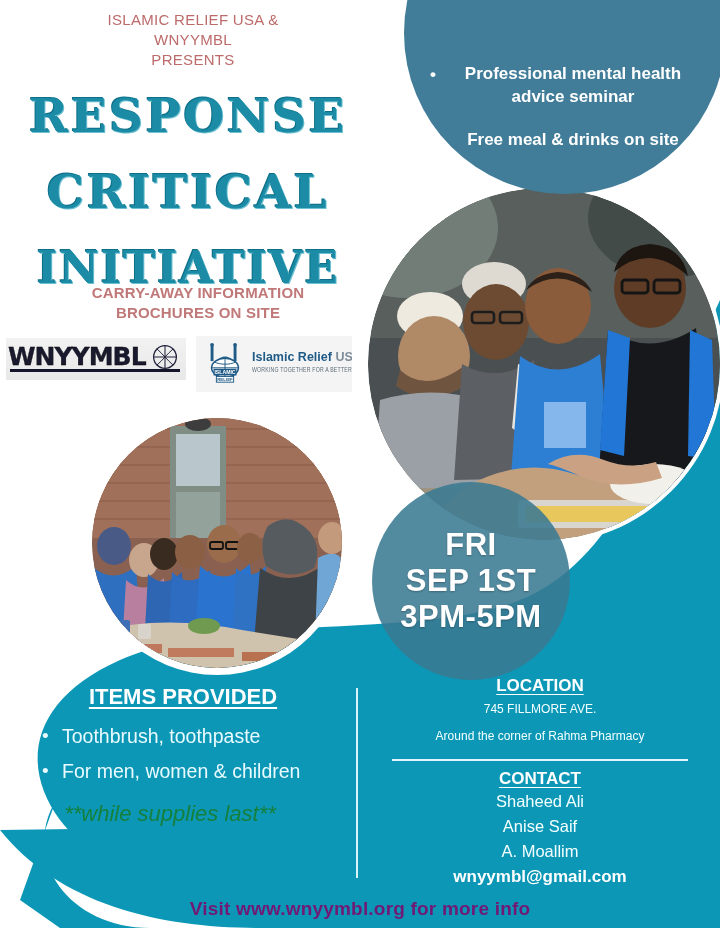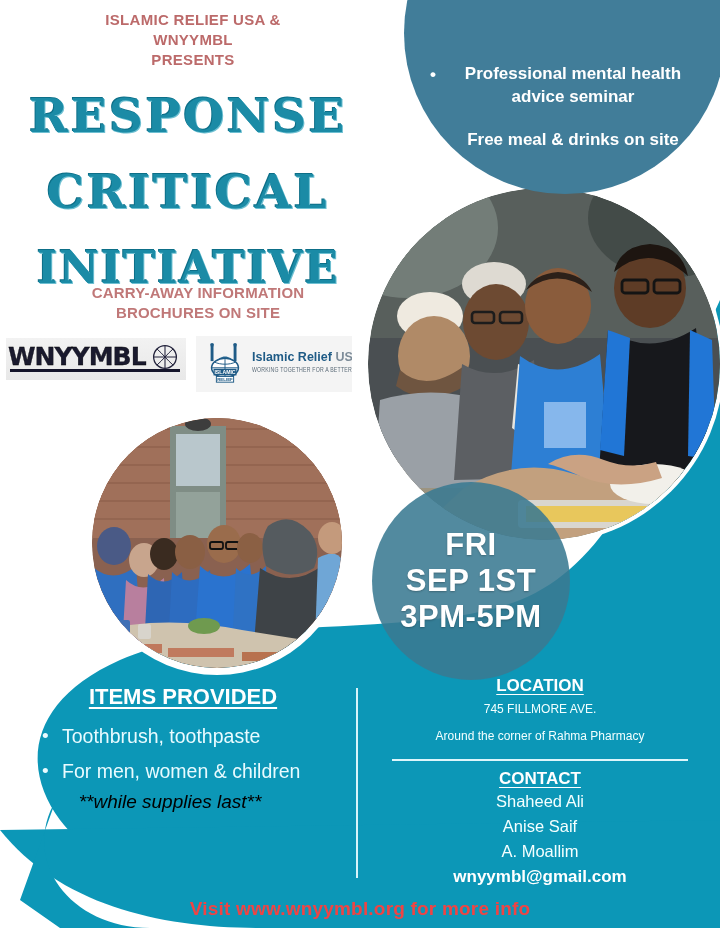--- a/index.html
+++ b/index.html
@@ -19,21 +19,21 @@
   .bg-layer{position:absolute;inset:0;}
   .bg-layer svg{display:block;width:720px;height:928px;}
 
   
   #presents-block{
     position:absolute; left:38px; top:10px; width:310px;
     text-align:center; z-index:6;
   }
   #presents-block .pline{
     color:#bc6a6a;
-    font-weight:bold;
+    font-weight:normal;
     font-size:15px;
     letter-spacing:.3px;
     line-height:20px;
     text-shadow:0 1px 0 rgba(255,255,255,.8);
   }
 
   
   #title-block{
     position:absolute; left:10px; top:78px; width:356px;
     text-align:center; z-index:6;
@@ -149,21 +149,21 @@
     text-decoration:underline; text-underline-offset:3px; margin-bottom:9px;
   }
   #items-col ul{list-style:none;margin:0;padding:0 0 0 24px;}
   #items-col li{
     font-size:19.5px; line-height:35px; color:#e9fbff; position:relative; padding-left:20px;
   }
   #items-col li:before{
     content:"•"; position:absolute; left:0; top:-1px; font-size:19px;
   }
   #items-col .note{
-    text-align:center; font-style:italic; font-size:19px; color:#000000; margin-top:2px;
+    text-align:center; font-style:italic; font-size:22px; color:#15803d; margin-top:12px;
     padding-right:26px;
   }
 
   #divider{
     position:absolute; left:356px; top:688px; width:2px; height:190px;
     background:#d8f4fa; z-index:9;
   }
 
   #right-col{
     position:absolute; left:368px; top:676px; width:344px; z-index:9; text-align:center;
@@ -176,21 +176,21 @@
   #right-col .rrule{
     height:2px; background:#ddf6fb; margin:9px 24px 8px 24px;
   }
   #right-col .rname{font-size:16.5px;color:#f4ffff;line-height:25px;}
   #right-col .remail{font-size:17px;font-weight:bold;color:#ffffff;line-height:26px;}
 
   #footer{
     position:absolute; left:0; top:898px; width:720px; text-align:center; z-index:9;
   }
   #footer .ftxt{
-    font-size:19px; font-weight:bold; color:#ef4444; letter-spacing:.2px;
+    font-size:19px; font-weight:bold; color:#701a75; letter-spacing:.2px;
   }
 </style>
 </head>
 <body>
 
 <div id="flyer">
 
   <div class="bg-layer">
     <svg viewBox="0 0 720 928" xmlns="http://www.w3.org/2000/svg">
       <defs>

